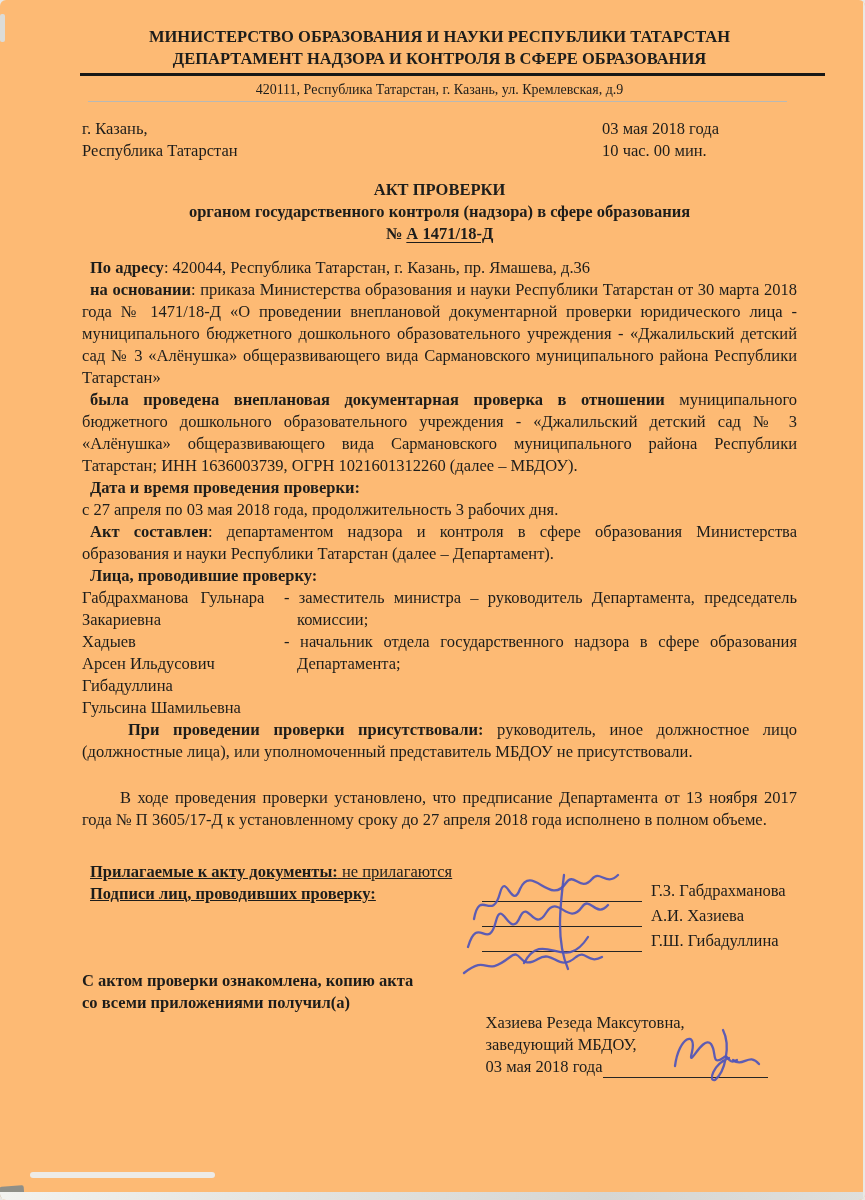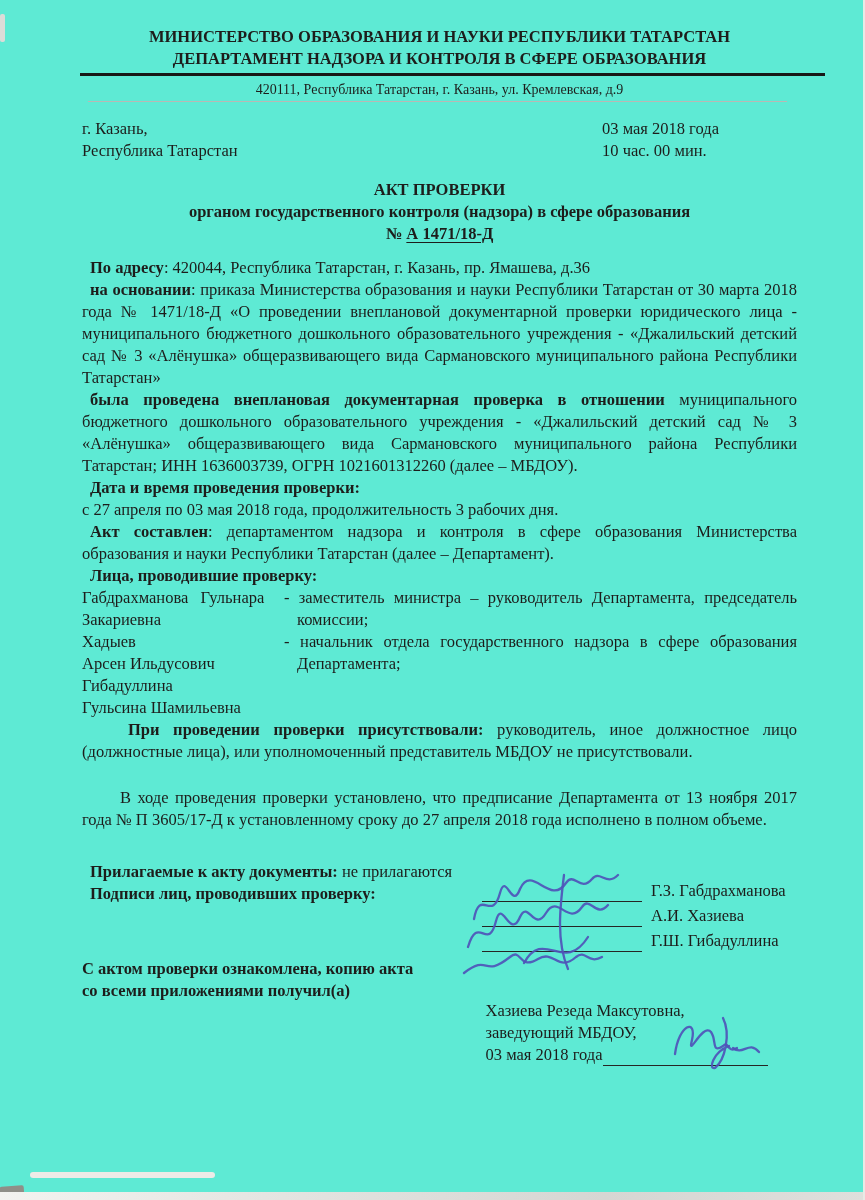--- a/index.html
+++ b/index.html
@@ -1,23 +1,24 @@
 <!DOCTYPE html>
 <html lang="ru" style="--ink: #4f54b8;"><head>
 <meta charset="utf-8">
 <style>
   html,body{margin:0;padding:0;background:#e8e8e6;}
   .page{
     position:relative;
     width:865px;height:1200px;
     margin:0 auto;
-    background:#5eead4;
+    background:#fdba74;
     overflow:hidden;
     font-family:"Liberation Serif","DejaVu Serif",serif;
     color:#1d1d1b;
+    border-radius:6px;
   }
   .content{
     position:relative;
     padding:26px 68px 0 82px; 
     font-size:16.5px;
     line-height:22px;
   }
   .b{font-weight:bold;margin-left:8px;}
   .u{text-decoration:underline;text-underline-offset:3px;}
   p{margin:0;}
@@ -43,30 +44,30 @@
   .indent{text-indent:38px;}
   .persons{margin:0;}
   .person-row{display:grid;grid-template-columns:188px 1fr;column-gap:14px;}
   .pname{white-space:pre-line;}
   .person-row:first-child .pname{word-spacing:8px;}
   .prole{padding-left:13px;text-indent:-13px;text-align:justify;}
   .findings{margin-top:24px;}
 
   
   .sig-section{display:flex;margin-top:30px;}
-  .sig-left{width:400px;}
+  .sig-left{width:400px;text-decoration:underline;}
   .sig-right{position:relative;width:315px;margin-top:16px;}
   .sig-row{display:flex;align-items:flex-end;height:25px;}
   .sig-line{display:inline-block;width:160px;border-bottom:1.4px solid #262624;height:18px;}
   .sig-name{margin-left:9px;white-space:nowrap;}
   .ink{position:absolute;pointer-events:none;}
   .ink path{fill:none;stroke:var(--ink,#4f54b8);stroke-width:2.3;stroke-linecap:round;stroke-linejoin:round;opacity:.92;}
   .ink-main{left:-22px;top:-14px;}
 
-  .ack-section{display:flex;margin-top:6px;}
+  .ack-section{display:flex;margin-top:18px;}
   .ack-left{width:400px;font-weight:bold;}
   .ack-right{position:relative;width:315px;margin-top:42px;margin-left:8px;}
   .date-sig-row{display:flex;align-items:flex-end;}
   .fill-line{flex:1;border-bottom:1.4px solid #262624;height:16px;max-width:165px;}
   .ink-small{right:28px;top:8px;}
 
   .refusal-section{display:flex;margin-top:3px;}
   .ref-left{flex:1;font-weight:bold;padding-top:16px;}
   .ref-left .colon{font-weight:normal;}
   .ref-right{width:322px;padding-top:24px;}

